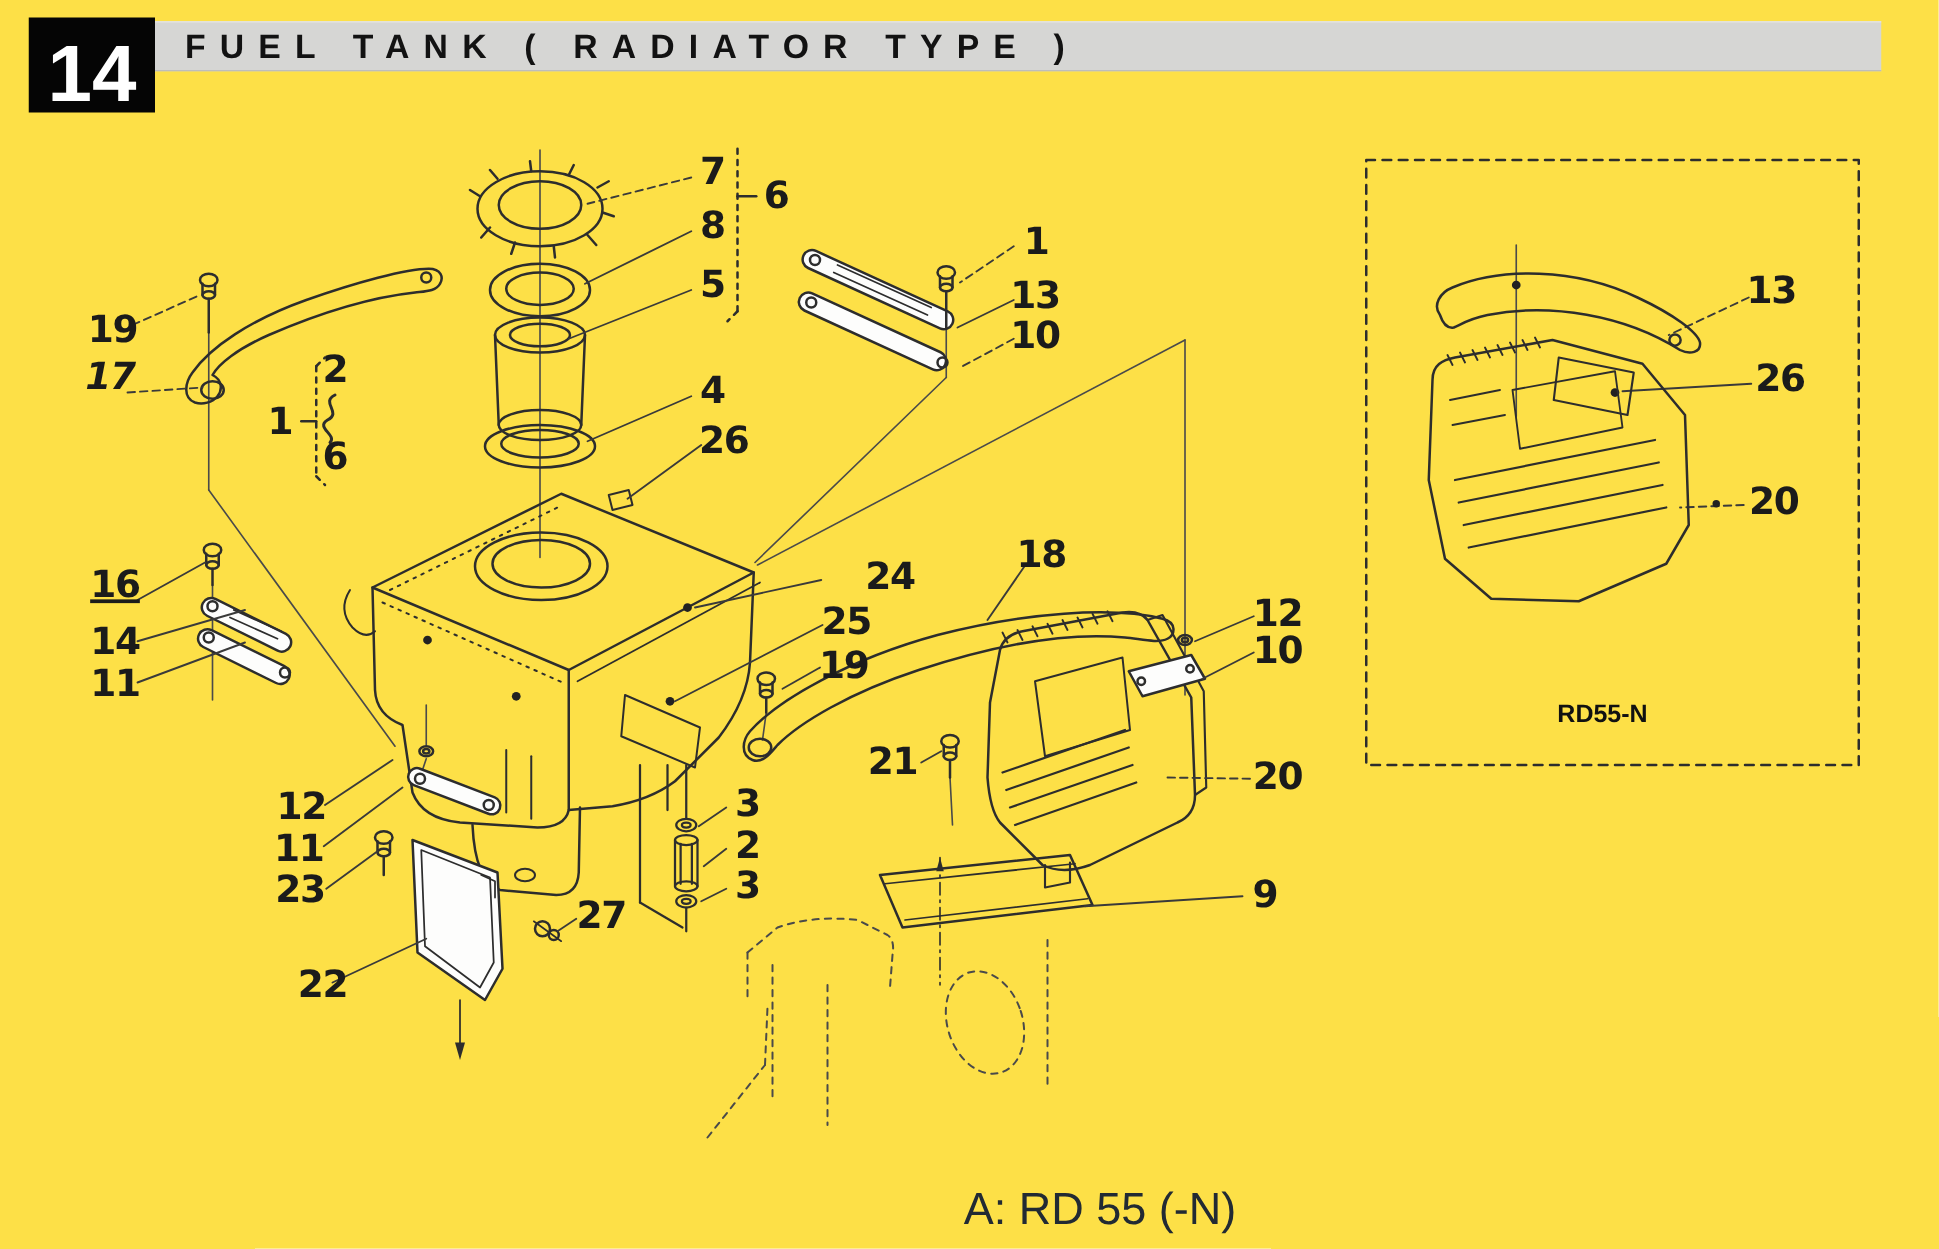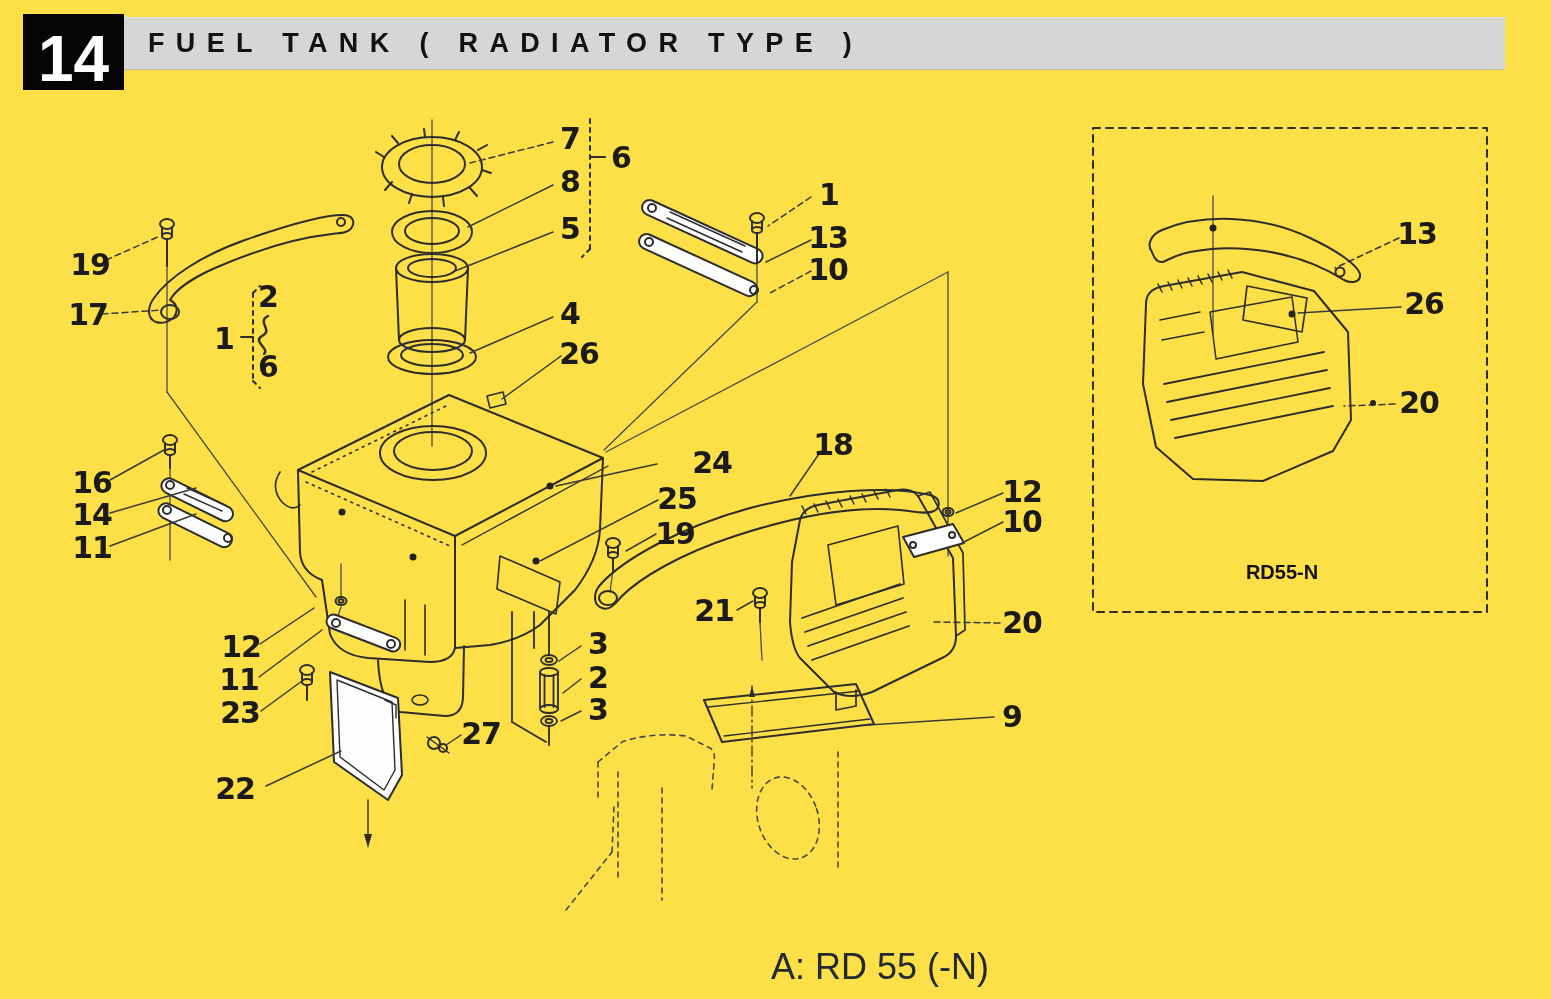--- a/index.html
+++ b/index.html
@@ -6,21 +6,21 @@
   .page{
     position:relative;width:1551px;height:999px;overflow:hidden;
     background:#fde047;font-family:"DejaVu Sans",sans-serif;
   }
   .section-box{
     position:absolute;left:23px;top:14px;width:101px;height:76px;
     background:#050505;color:#fff;display:flex;align-items:flex-end;justify-content:center;
     font-family:"Liberation Sans",sans-serif;font-weight:bold;font-size:64px;line-height:0.95;
   }
   .title-bar{
-    position:absolute;left:124px;top:17px;width:1381px;height:53px;
+    position:absolute;left:124px;top:17px;width:1381px;height:40px;
     background:#d6d6d4;border-bottom:1px solid #bdbdbb;border-top:1px solid #e6e6e4;
     display:flex;align-items:center;padding-left:24px;box-sizing:border-box;
   }
   .title-bar span{
     font-family:"Liberation Sans",sans-serif;font-weight:bold;font-size:27px;
     letter-spacing:0.42em;color:#121212;white-space:nowrap;
   }
   svg.diagram{position:absolute;left:0;top:0;}
   .callout{
     position:absolute;transform:translate(-50%,-50%);
@@ -296,41 +296,41 @@
   </svg>
 
   <div id="callout-layer">
       <div class="callout" style="left: 570px; top: 138px;">7</div>
       <div class="callout" style="left: 621px; top: 157px;">6</div>
       <div class="callout" style="left: 570px; top: 181px;">8</div>
       <div class="callout" style="left: 570px; top: 228px;">5</div>
       <div class="callout" style="left: 570px; top: 313px;">4</div>
       <div class="callout" style="left: 579px; top: 353px;">26</div>
       <div class="callout" style="left: 90px; top: 264px;">19</div>
-      <div class="callout" style="left: 88px; top: 314px;">17</div>
+      <div class="callout" style="left: 88px; top: 302px; font-style: italic;">17</div>
       <div class="callout" style="left: 224px; top: 338px;">1</div>
       <div class="callout" style="left: 268px; top: 296px;">2</div>
       <div class="callout" style="left: 268px; top: 366px;">6</div>
       <div class="callout" style="left: 829px; top: 194px;">1</div>
       <div class="callout" style="left: 828px; top: 237px;">13</div>
       <div class="callout" style="left: 828px; top: 269px;">10</div>
-      <div class="callout" style="left: 92px; top: 482px;">16</div>
+      <div class="callout" style="left: 92px; top: 468px; text-decoration: underline;">16</div>
       <div class="callout" style="left: 92px; top: 514px;">14</div>
       <div class="callout" style="left: 92px; top: 547px;">11</div>
       <div class="callout" style="left: 712px; top: 462px;">24</div>
       <div class="callout" style="left: 677px; top: 498px;">25</div>
       <div class="callout" style="left: 675px; top: 533px;">19</div>
       <div class="callout" style="left: 833px; top: 444px;">18</div>
       <div class="callout" style="left: 1022px; top: 491px;">12</div>
       <div class="callout" style="left: 1022px; top: 521px;">10</div>
       <div class="callout" style="left: 1022px; top: 622px;">20</div>
       <div class="callout" style="left: 241px; top: 646px;">12</div>
       <div class="callout" style="left: 239px; top: 679px;">11</div>
       <div class="callout" style="left: 240px; top: 712px;">23</div>
-      <div class="callout" style="left: 235px; top: 788px; text-align: right;">22</div>
+      <div class="callout" style="left: 258px; top: 788px; text-align: right;">22</div>
       <div class="callout" style="left: 481px; top: 733px;">27</div>
       <div class="callout" style="left: 598px; top: 643px;">3</div>
       <div class="callout" style="left: 598px; top: 677px;">2</div>
       <div class="callout" style="left: 598px; top: 709px;">3</div>
       <div class="callout" style="left: 714px; top: 610px;">21</div>
       <div class="callout" style="left: 1012px; top: 716px;">9</div>
       <div class="callout" style="left: 1417px; top: 233px;">13</div>
       <div class="callout" style="left: 1424px; top: 303px;">26</div>
       <div class="callout" style="left: 1419px; top: 402px;">20</div>
     </div>

